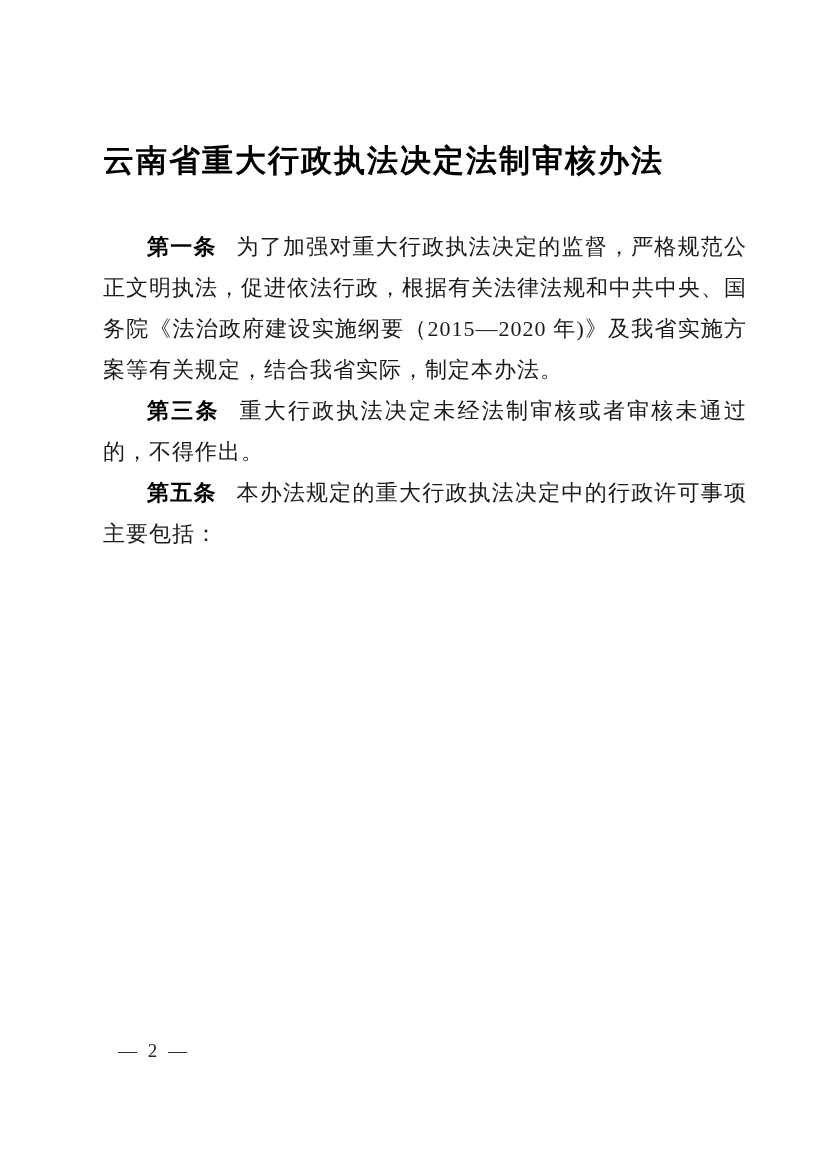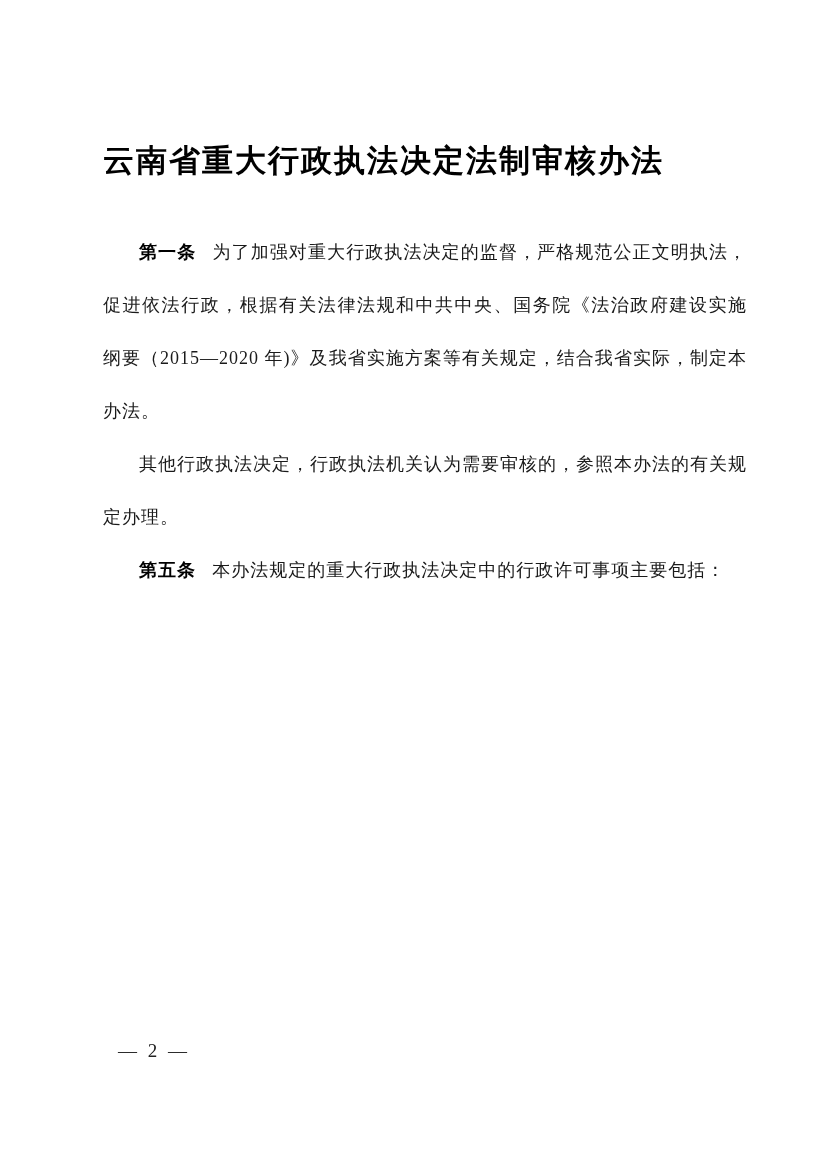--- a/index.html
+++ b/index.html
@@ -26,22 +26,22 @@
     font-weight: bold;
     letter-spacing: 2px;
     color: #000000;
     font-family: "Liberation Sans", "DejaVu Sans", sans-serif;
   }
   .body-text {
     margin-top: 40px;
   }
   p.para {
     margin: 0;
-    font-size: 18px;
-    line-height: 53px;
+    font-size: 22px;
+    line-height: 41px;
     text-align: justify;
     text-indent: 2em;
     letter-spacing: 1px;
     color: #1a1a1a;
     word-break: break-all;
   }
   p.para .label {
     font-weight: bold;
     font-family: "Liberation Sans", "DejaVu Sans", sans-serif;
     color: #000000;
@@ -63,22 +63,22 @@
 
 <div class="doc">
 
   <div class="title">云南省重大行政执法决定法制审核办法</div>
 
   <div class="body-text">
 
     <p class="para"><span class="label">第一条</span><span>为了加强对重大行政执法决定的监督，严格规范公正文明执法，促进依法行政，根据有关法律法规和中共中央、国务院《法治政府建设实施纲要（2015—2020 年)》及我省实施方案等有关规定，结合我省实际，制定本办法。</span></p>
 
 
+    <p class="para"><span class="label">第三条</span><span>重大行政执法决定未经法制审核或者审核未通过的，不得作出。</span></p>
 
-    <p class="para"><span>其他行政执法决定，行政执法机关认为需要审核的，参照本办法的有关规定办理。</span></p>
 
 
     <p class="para"><span class="label">第五条</span><span>本办法规定的重大行政执法决定中的行政许可事项主要包括：</span></p>
 
   </div>
 </div>
 
 <div class="footer">—  2  —</div>
 
 </body></html>

